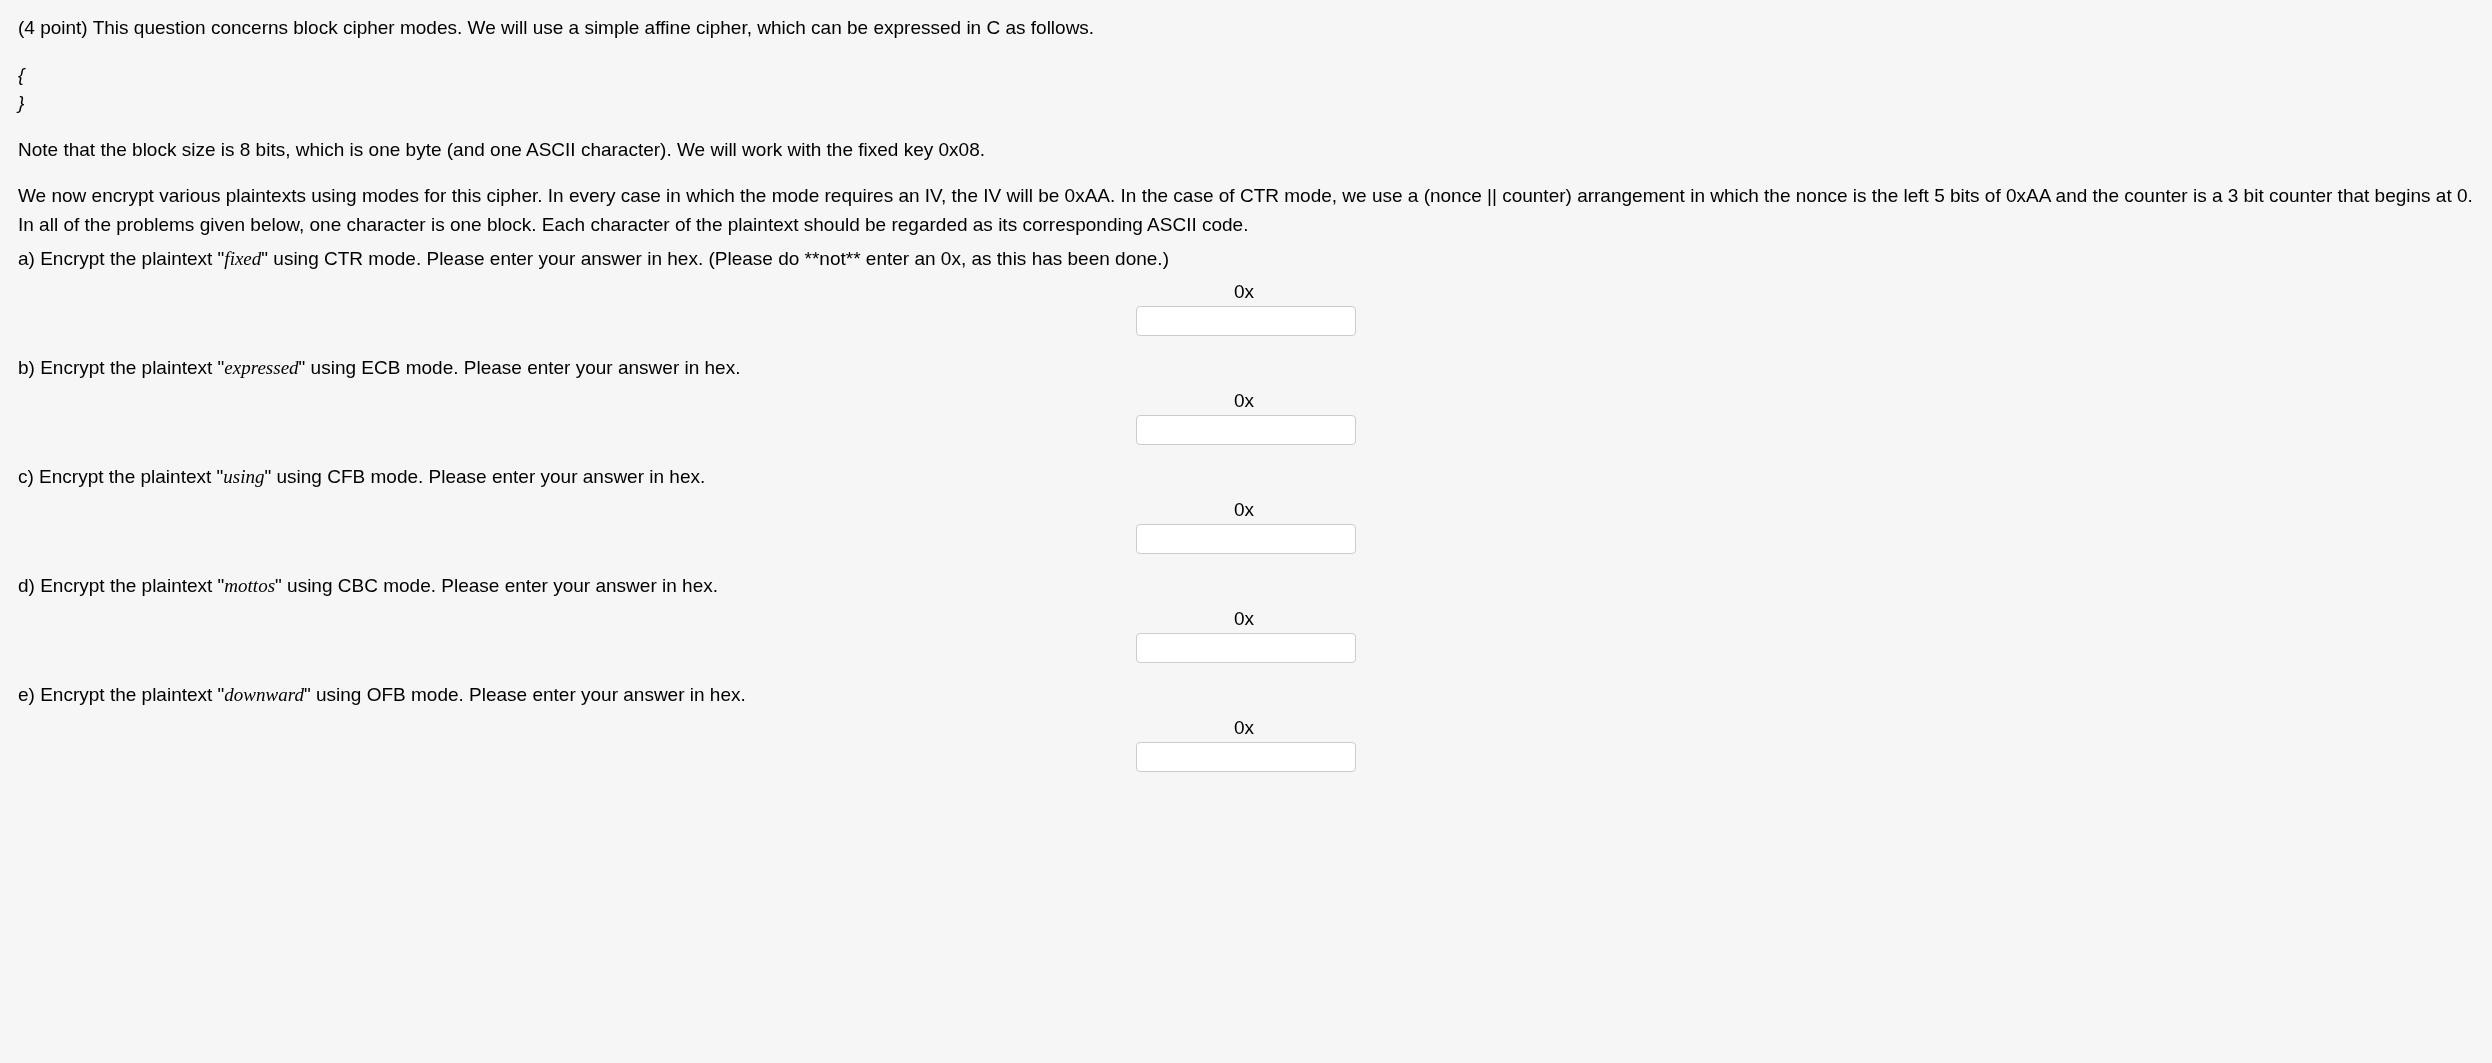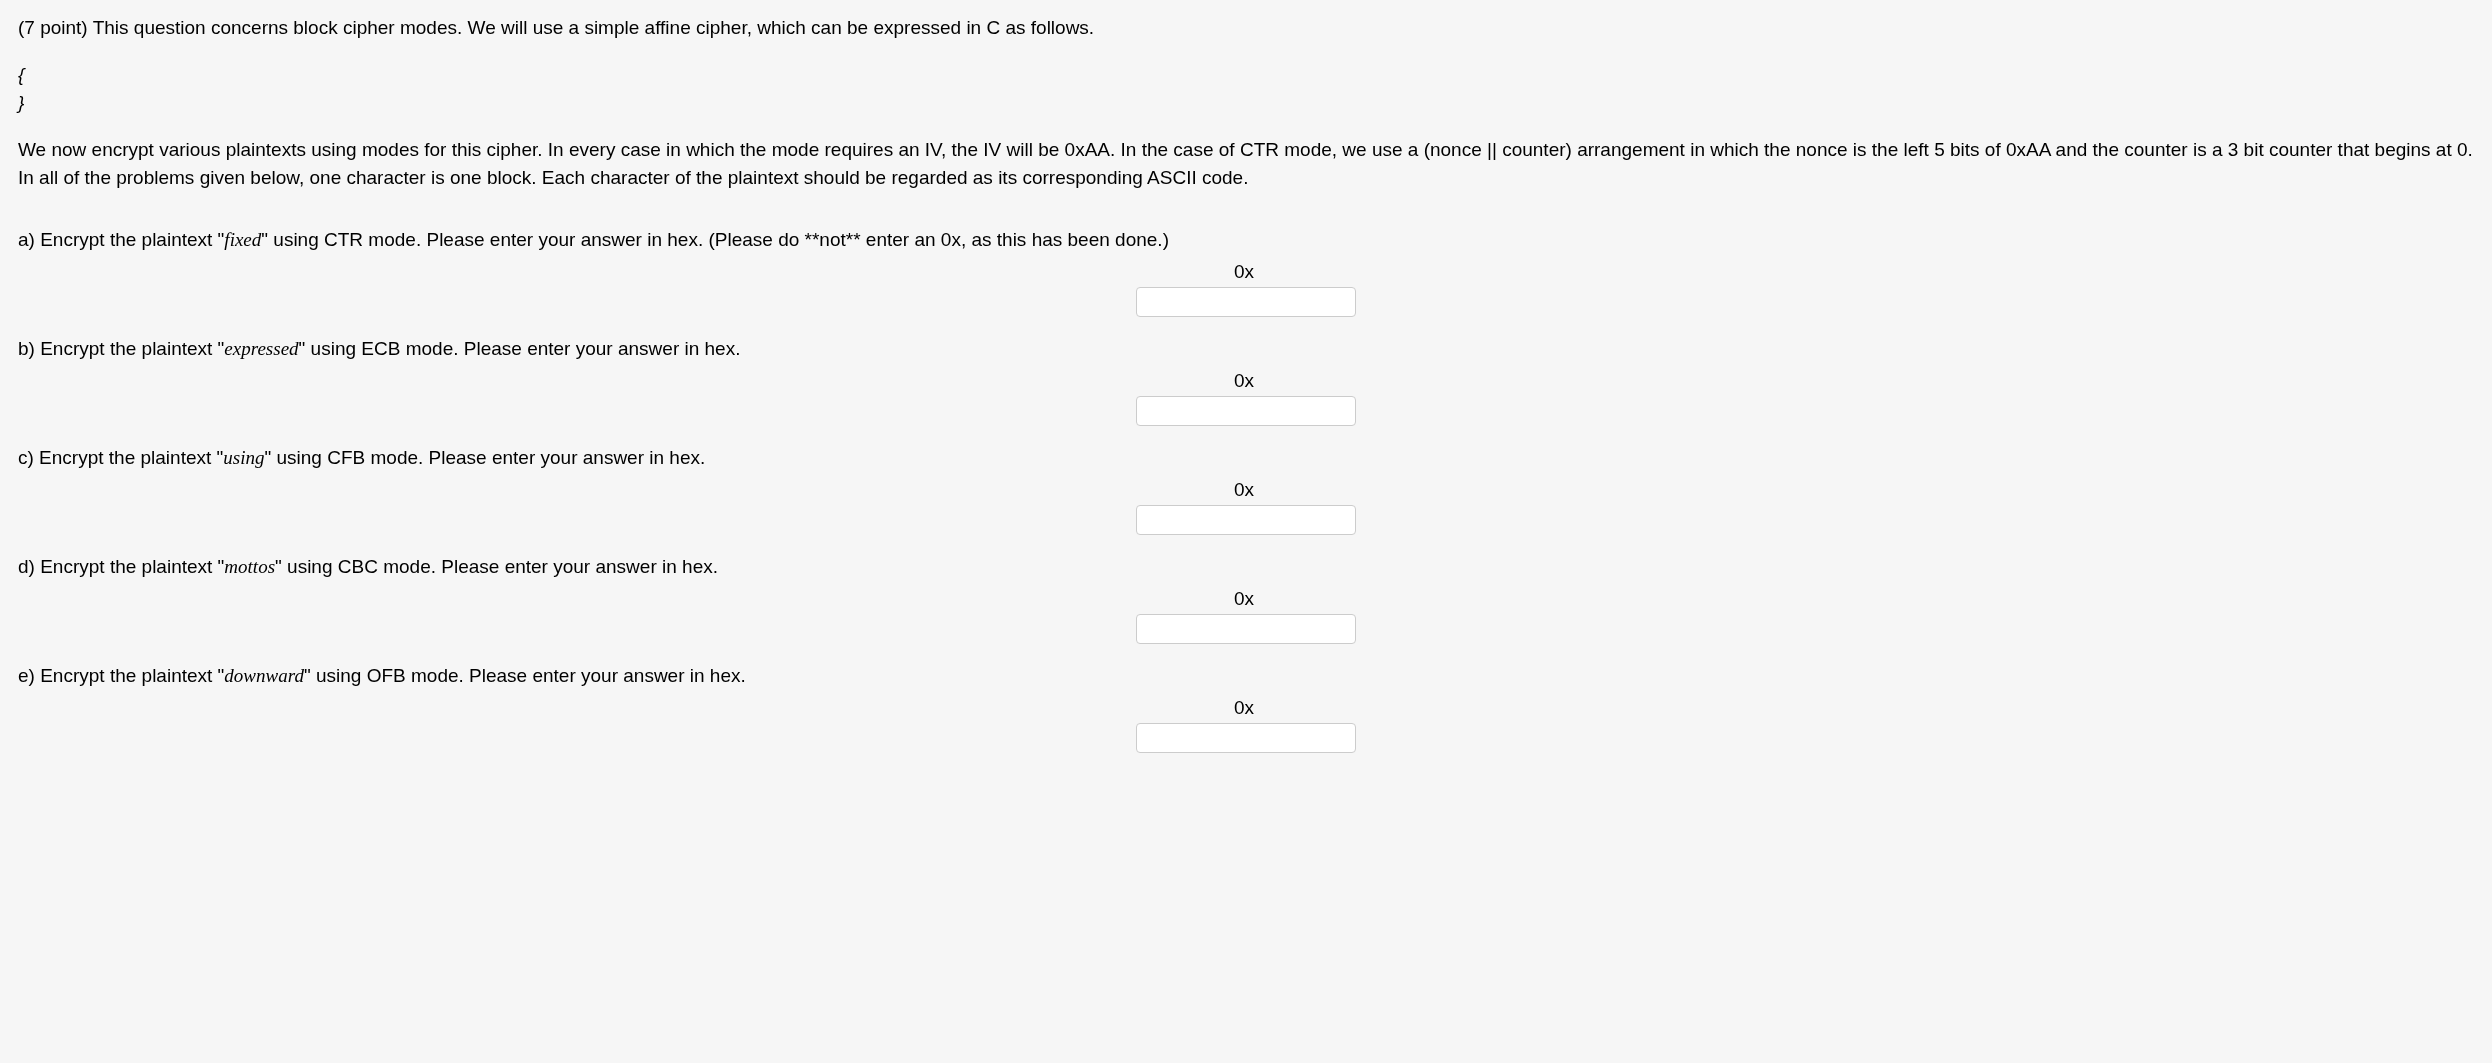--- a/index.html
+++ b/index.html
@@ -19,21 +19,21 @@
     margin: 0 0  0;
   }
   .intro-line { margin-bottom: 18px; }
   .code-block {
     font-style: italic;
     margin-bottom: 18px;
     line-height: 1.5;
   }
   .code-block .indent { display:inline-block; width:24px; }
   .note-line { margin-bottom: 18px; }
-  .desc-para { margin-bottom: 33px; }
+  .desc-para { margin-bottom: 6px; }
   .subq {
     margin-bottom: 18px;
   }
   .subq-prompt {
     margin-bottom: 4px;
   }
   .answer-row {
     display: flex;
     align-items: center;
     flex-direction: column;
@@ -58,28 +58,29 @@
     font-size: 16px;
     background:#fff;
   }
 </style>
 </head>
 <body>
 
 <div class="question-box">
 
   <p class="intro-line">
-    <span>(7 point)</span><span> This question concerns block cipher modes. We will use a simple affine cipher, which can be expressed in C as follows.</span>
+    <span>(4 point)</span><span> This question concerns block cipher modes. We will use a simple affine cipher, which can be expressed in C as follows.</span>
   </p>
 
   <div class="code-block">
     <div>{</div>
     <div>}</div>
   </div>
 
+  <p class="note-line">Note that the block size is 8 bits, which is one byte (and one ASCII character). We will work with the fixed key 0x08.</p>
 
   <p class="desc-para">We now encrypt various plaintexts using modes for this cipher. In every case in which the mode requires an IV, the IV will be 0xAA. In the case of CTR mode, we use a (nonce || counter) arrangement in which the nonce is the left 5 bits of 0xAA and the counter is a 3 bit counter that begins at 0. In all of the problems given below, one character is one block. Each character of the plaintext should be regarded as its corresponding ASCII code.</p>
 
   <div class="subq">
     <div class="subq-prompt">
       <span>a)</span><span> Encrypt the plaintext "</span><span class="math">fixed</span><span>" using </span><span class="math-up">CTR</span><span> mode. Please enter your answer in hex. (Please do **not** enter an 0x, as this has been done.)</span>
     </div>
     <div class="answer-row">
       <span class="prefix">0x</span>
       <input type="text" value="" style="">

